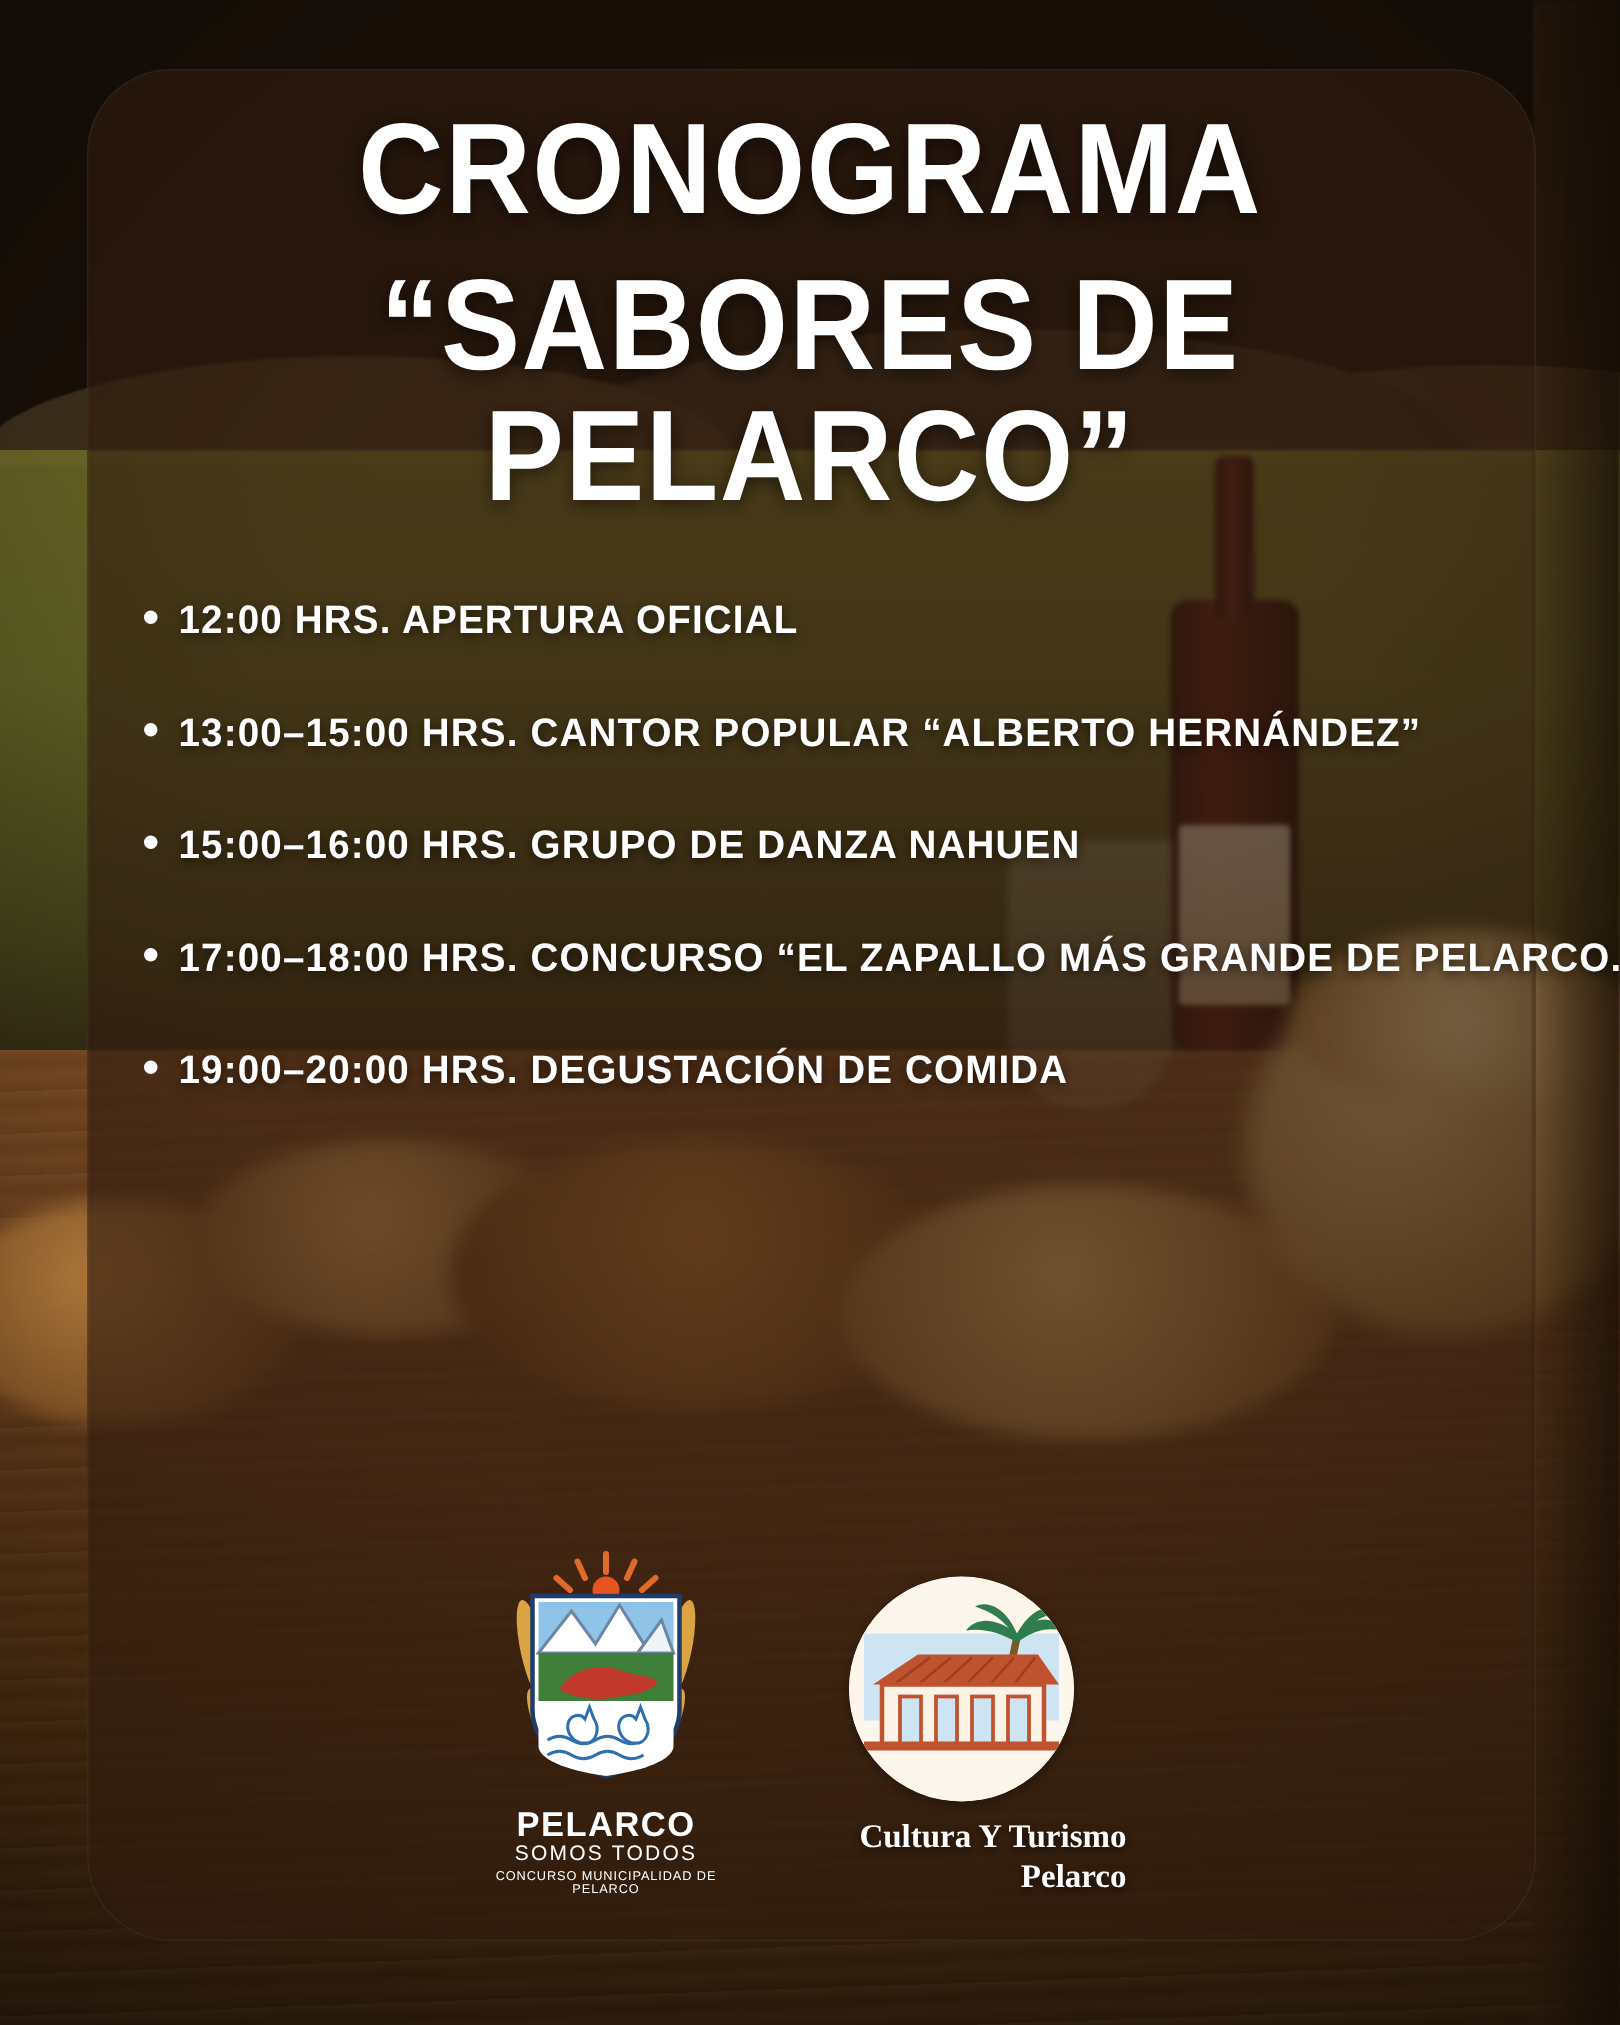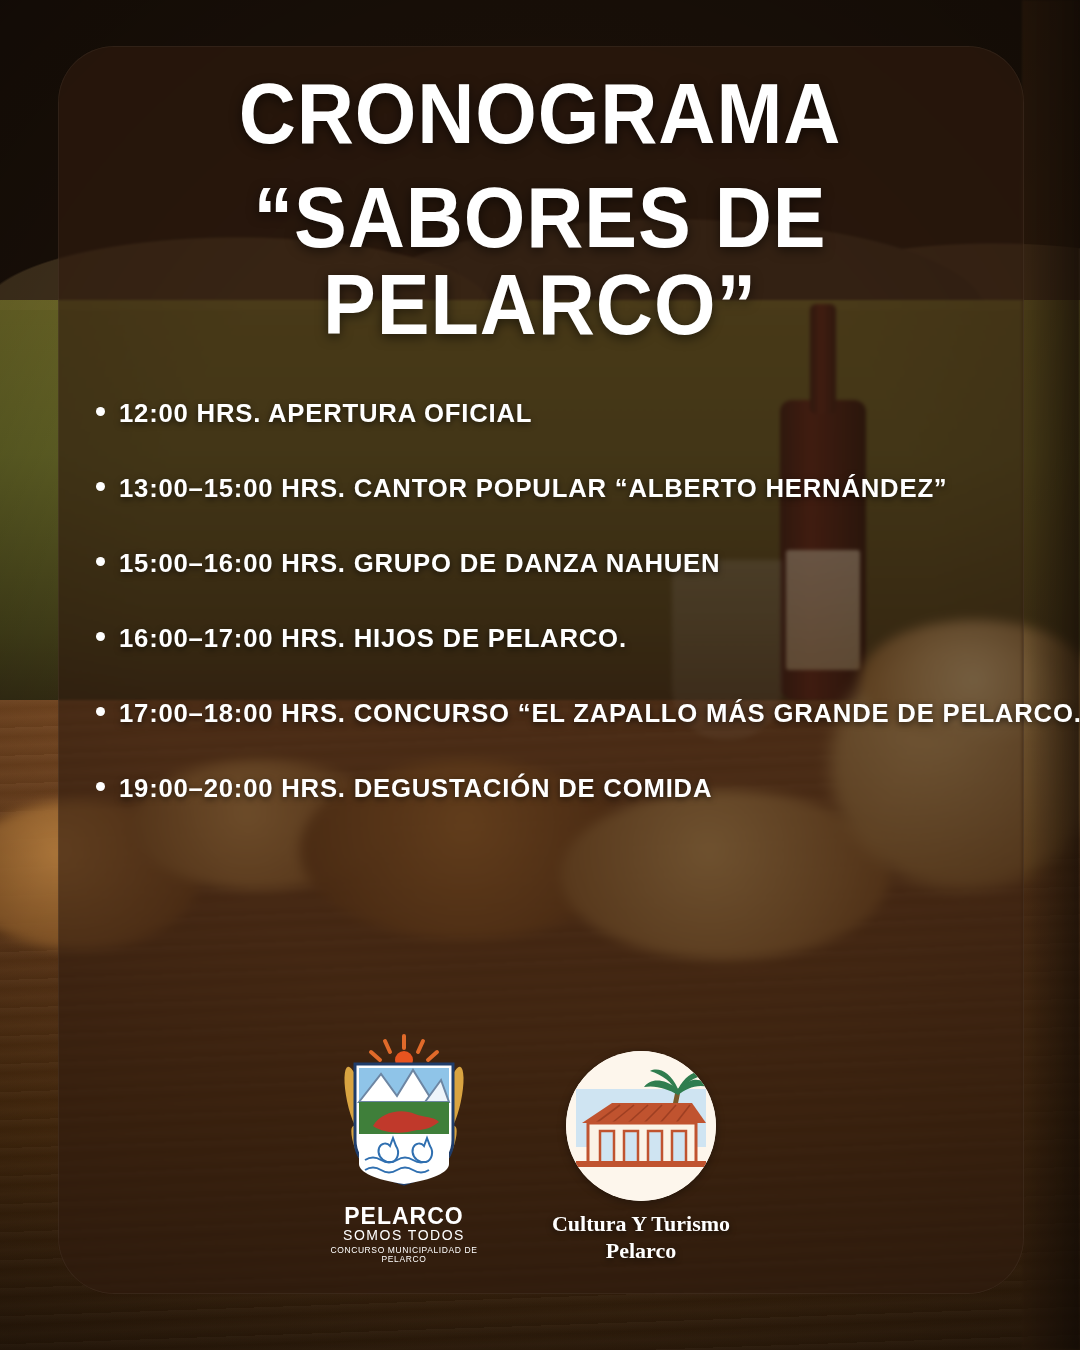--- a/index.html
+++ b/index.html
@@ -225,21 +225,21 @@
   }
   .shield-wrap { position: relative; width: 150px; height: 170px; margin: 0 auto; }
   .muni-text {
     margin-top: 4px;
     color: #ffffff;
     line-height: 1.05;
   }
   .muni-text .l1 { font-size: 23px; font-weight: bold; letter-spacing: 1px; }
   .muni-text .l2 { font-size: 14px; letter-spacing: 1.5px; }
   .muni-text .l3 { font-size: 8.5px; letter-spacing: 0.6px; margin-top: 3px; }
-  .logo-cultura { width: 220px; text-align: center; }
+  .logo-cultura { width: 220px; text-align: right; }
   .cultura-circle {
     width: 150px; height: 150px;
     margin: 0 auto;
     border-radius: 50%;
     background: #fdf6ec;
     position: relative;
     overflow: hidden;
     box-shadow: 0 2px 8px rgba(0,0,0,0.35);
   }
   .cultura-caption {
@@ -287,24 +287,20 @@
     <li class="item">
       <span class="bullet"></span>
       <span class="item-text">13:00–15:00 HRS. CANTOR POPULAR “ALBERTO HERNÁNDEZ”</span>
     </li>
     <li class="item">
       <span class="bullet"></span>
       <span class="item-text">15:00–16:00 HRS. GRUPO DE DANZA NAHUEN</span>
     </li>
     <li class="item">
       <span class="bullet"></span>
-      <span class="item-text">16:00–17:00 HRS. HIJOS DE PELARCO.</span>
-    </li>
-    <li class="item">
-      <span class="bullet"></span>
       <span class="item-text">17:00–18:00 HRS. CONCURSO “EL ZAPALLO MÁS GRANDE DE PELARCO.”</span>
     </li>
     <li class="item">
       <span class="bullet"></span>
       <span class="item-text">19:00–20:00 HRS. DEGUSTACIÓN DE COMIDA</span>
     </li>
   </ul>
 
   <div class="logos">
 

